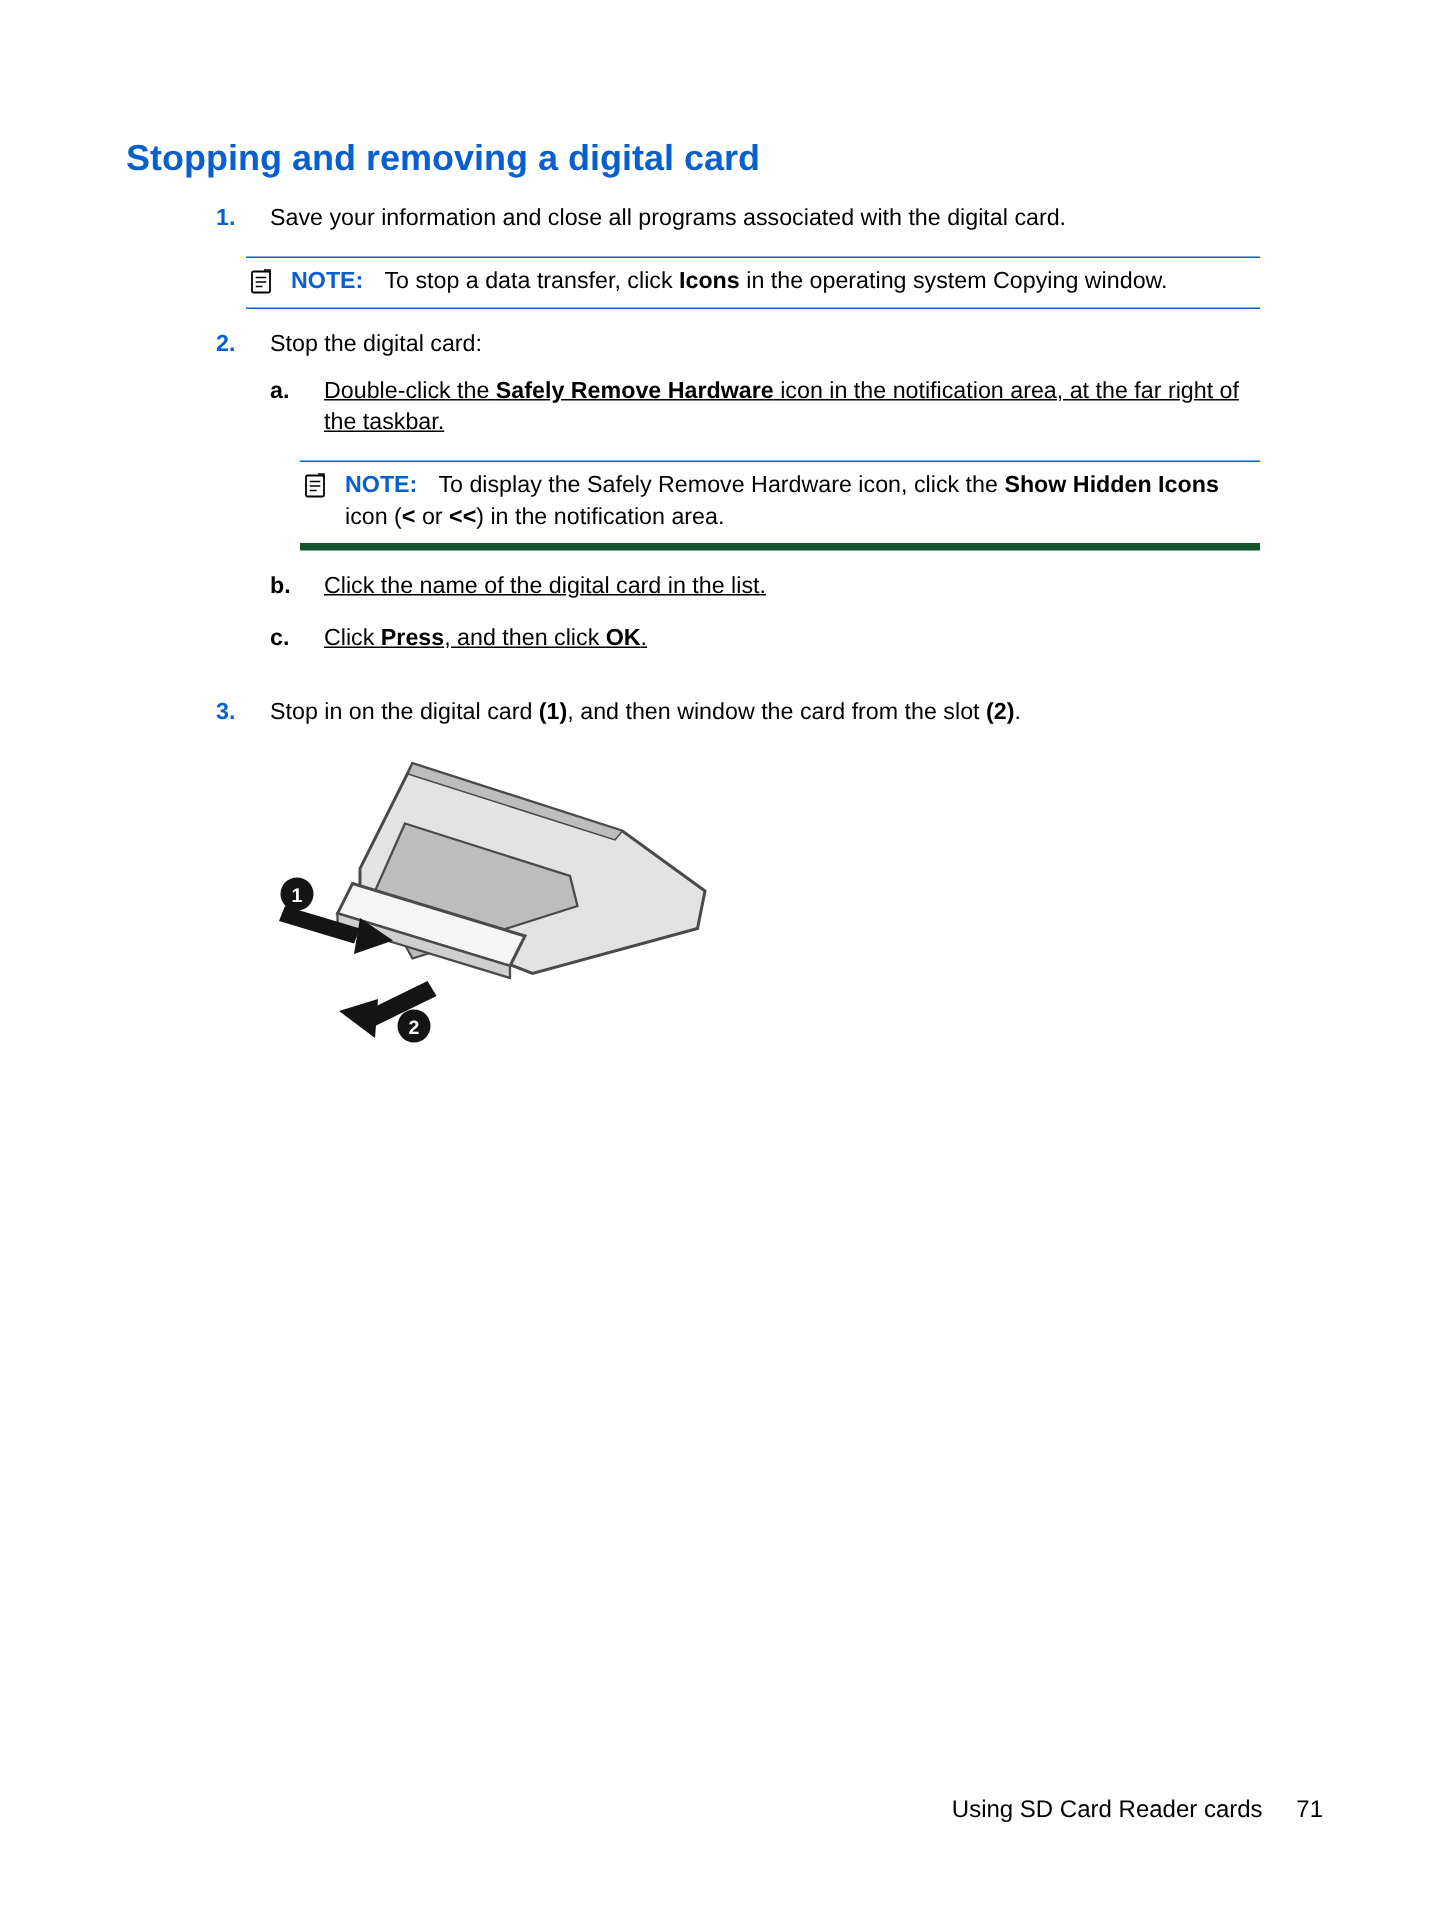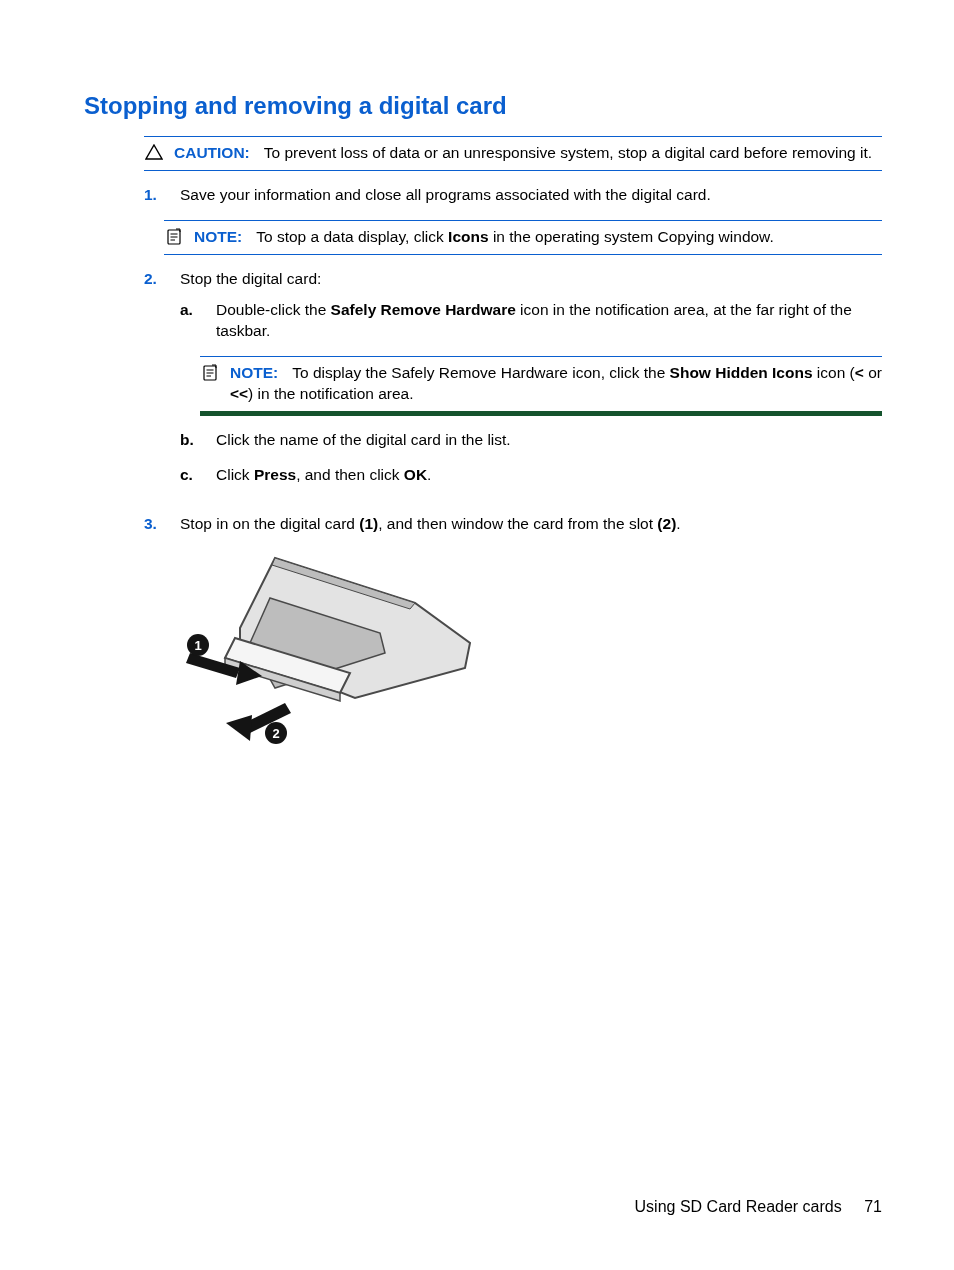--- a/index.html
+++ b/index.html
@@ -9,21 +9,21 @@
     font-family: Arial, Helvetica, sans-serif;
     font-size: 15.5px;
     color: #000;
     line-height: 1.35;
   }
   .page {
     width: 954px;
     height: 1270px;
     position: relative;
     box-sizing: border-box;
-    padding: 90px 72px 0 84px;
+    padding: 90px 114px 0 84px;
   }
   h2.section-heading {
     color: #0a5fcf;
     font-size: 24px;
     font-weight: bold;
     margin: 0 0 14px 0;
   }
   .callout {
     border-top: 1px solid #0a5fcf;
     border-bottom: 1px solid #0a5fcf;
@@ -73,21 +73,21 @@
   }
   ol.alpha-list > li {
     display: flex;
     gap: 18px;
     margin: 0 0 14px 0;
   }
   ol.alpha-list > li > .marker {
     font-weight: bold;
     flex: 0 0 18px;
   }
-  ol.alpha-list > li > .body { flex: 1; }
+  ol.alpha-list > li > .body { flex: 1; text-decoration: underline; }
 
   .b { font-weight: bold; }
 
   .callout-inner {
     border-top: 1px solid #0a5fcf;
     border-bottom: 5px solid #14532d;
     padding: 6px 0;
     margin: 0 0 14px 20px;
     display: flex;
     align-items: flex-start;
@@ -122,31 +122,20 @@
 
   svg { display: block; }
 </style>
 </head>
 <body>
 
 <div class="page">
 
   <h2 class="section-heading">Stopping and removing a digital card</h2>
 
-  <div class="callout indent-callout">
-    <div class="icon-cell">
-      <svg width="18" height="16" viewBox="0 0 18 16">
-        <polygon points="9,1 17,15 1,15" fill="none" stroke="#000" stroke-width="1.4"></polygon>
-      </svg>
-    </div>
-    <div class="text-cell">
-      <span class="label">CAUTION:</span>
-      <span>To prevent loss of data or an unresponsive system, stop a digital card before removing it.</span>
-    </div>
-  </div>
 
   <ol class="num-list">
 
     <li>
       <span class="marker">1.</span>
       <span class="body">Save your information and close all programs associated with the digital card.</span>
     </li>
 
   </ol>
 
@@ -155,21 +144,21 @@
       <svg width="16" height="18" viewBox="0 0 16 18">
         <rect x="2" y="2" width="12" height="14" rx="1" fill="none" stroke="#000" stroke-width="1.2"></rect>
         <line x1="4.5" y1="6" x2="11.5" y2="6" stroke="#000" stroke-width="1"></line>
         <line x1="4.5" y1="9" x2="11.5" y2="9" stroke="#000" stroke-width="1"></line>
         <line x1="4.5" y1="12" x2="9" y2="12" stroke="#000" stroke-width="1"></line>
         <path d="M10 1 L14 1 L14 4" fill="none" stroke="#000" stroke-width="1"></path>
       </svg>
     </div>
     <div class="text-cell">
       <span class="label">NOTE:</span>
-      <span>To stop a data display, click </span><span class="b">Icons</span><span> in the operating system Copying window.</span>
+      <span>To stop a data transfer, click </span><span class="b">Icons</span><span> in the operating system Copying window.</span>
     </div>
   </div>
 
   <ol class="num-list">
 
     <li>
       <span class="marker">2.</span>
       <div class="body">
         <span>Stop the digital card:</span>
 

